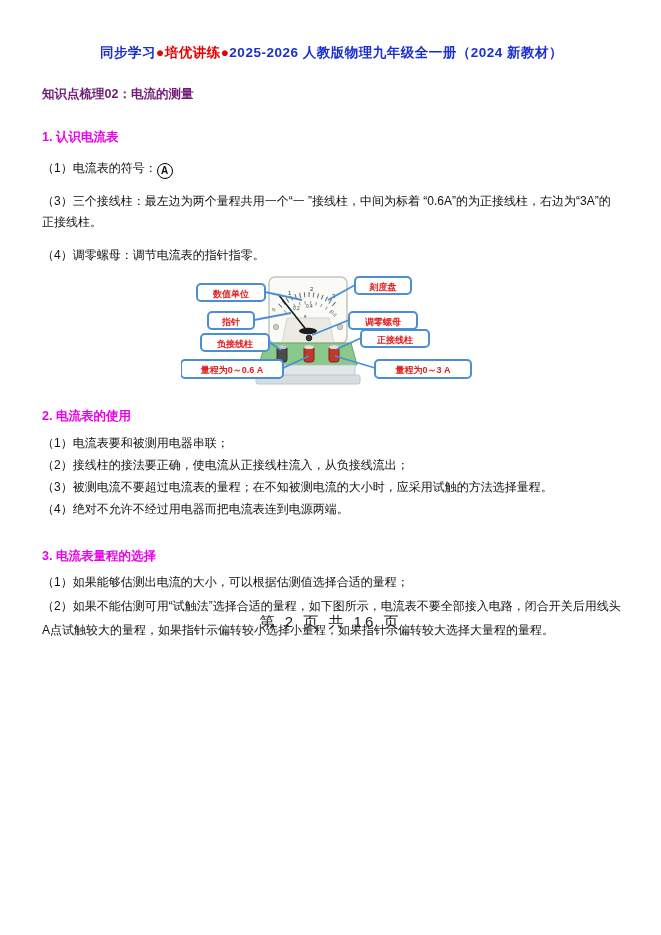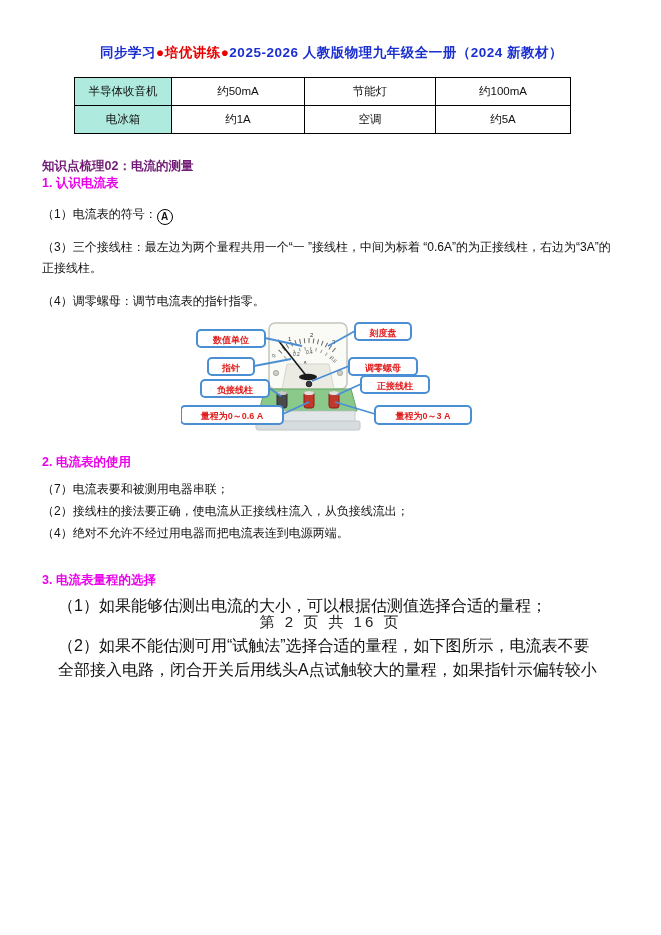--- a/index.html
+++ b/index.html
@@ -23,62 +23,46 @@
   .tipbox{box-sizing:border-box;margin:8px 0 0 15px;width:547px;border:2px dashed #b5423a;background:#d9f1ee;padding:7px 14px 9px 14px;}
   .tip-title{text-align:center;color:#c40000;font-weight:bold;font-size:12.5px;line-height:20px;}
   .badge{display:inline-block;background:linear-gradient(#e8502a,#ad0f0f);color:#ffe9b0;border-radius:4px;padding:1px 2px 1px 6px;font-size:11.5px;font-weight:bold;margin-right:4px;vertical-align:-1px;}
   .badge-circle{display:inline-block;background:#ffffff;color:#d42b10;border-radius:50%;width:15px;height:15px;line-height:15px;text-align:center;font-size:10.5px;margin-left:1px;}
   .tip-intro{font-size:12px;line-height:27px;text-indent:2em;margin:4px 0 0 0;}
   .tip-item{font-size:12px;line-height:27px;margin:0;}
 
   
   .topic-heading{color:#701a75;font-weight:bold;font-size:12.5px;margin-top:24px;}
   .sec-heading{color:#ea00ea;font-weight:bold;font-size:12.5px;margin:0;}
-  .sec1-heading{}
+  .sec1-heading{margin-top:26px;}
   .sec2-heading{margin-top:14px;}
   .sec3-heading{margin-top:28px;}
 
   
   .s1-item{font-size:12px;line-height:21px;margin:12px 0 0 0;}
   .s2-item{font-size:12px;line-height:22px;margin:0;}
   .s2-first{margin-top:7px;}
-  .s3-item{font-size:16px;line-height:24px;margin:16px;}
+  .s3-item{font-size:12px;line-height:24px;margin:0;}
   .s3-first{margin-top:5px;}
   .circle-a{display:inline-block;width:14px;height:14px;line-height:14px;border:1.3px solid #000;border-radius:50%;text-align:center;font-size:10px;font-weight:bold;vertical-align:-2px;}
 
   
   .figure{width:302px;margin:6px auto 0 auto;position:relative;}
   .figure svg{display:block;}
 
   
   .footer{position:absolute;bottom:52px;left:0;right:0;text-align:center;font-size:15px;color:#222;letter-spacing:3px;}
 </style>
 </head>
 <body>
 
 <div class="page">
 
   <div class="doc-title"><span class="t-blue">同步学习</span><span class="t-red">●培优讲练●</span><span class="t-blue">2025-2026 人教版物理九年级全一册（2024 新教材）</span></div>
 
-  <table class="current-table">
-    <tbody>
-      <tr>
-        <td class="c0">半导体收音机</td>
-        <td class="c1">约50mA</td>
-        <td class="c2">节能灯</td>
-        <td class="c3">约100mA</td>
-      </tr>
-      <tr>
-        <td class="c0">电冰箱</td>
-        <td class="c1">约1A</td>
-        <td class="c2">空调</td>
-        <td class="c3">约5A</td>
-      </tr>
-    </tbody>
-  </table>
 
 
   <div class="topic-heading">知识点梳理02：电流的测量</div>
 
   <div class="sec-heading sec1-heading">1. 认识电流表</div>
   <p class="s1-item"><span>（1）电流表的符号：</span><span class="circle-a">A</span></p>
   <p class="s1-item">（3）三个接线柱：最左边为两个量程共用一个“一 ”接线柱，中间为标着 “0.6A”的为正接线柱，右边为“3A”的正接线柱。</p>
   <p class="s1-item">（4）调零螺母：调节电流表的指针指零。</p>
 
   <div class="figure">
@@ -144,22 +128,23 @@
         <text x="214" y="70.5">正接线柱</text>
         <rect x="0" y="88" width="102" height="18" rx="4" fill="#fff" stroke="#4a8fd4" stroke-width="2"></rect>
         <text x="51" y="100.5">量程为0～0.6 A</text>
         <rect x="194" y="88" width="96" height="18" rx="4" fill="#fff" stroke="#4a8fd4" stroke-width="2"></rect>
         <text x="242" y="100.5">量程为0～3 A</text>
       </g>
     </svg>
   </div>
 
   <div class="sec-heading sec2-heading">2. 电流表的使用</div>
-  <p class="s2-item s2-first">（7）电流表要和被测用电器串联；</p>
+  <p class="s2-item s2-first">（1）电流表要和被测用电器串联；</p>
   <p class="s2-item">（2）接线柱的接法要正确，使电流从正接线柱流入，从负接线流出；</p>
+  <p class="s2-item">（3）被测电流不要超过电流表的量程；在不知被测电流的大小时，应采用试触的方法选择量程。</p>
   <p class="s2-item">（4）绝对不允许不经过用电器而把电流表连到电源两端。</p>
 
   <div class="sec-heading sec3-heading">3. 电流表量程的选择</div>
   <p class="s3-item s3-first">（1）如果能够估测出电流的大小，可以根据估测值选择合适的量程；</p>
   <p class="s3-item">（2）如果不能估测可用“试触法”选择合适的量程，如下图所示，电流表不要全部接入电路，闭合开关后用线头A点试触较大的量程，如果指针示偏转较小选择小量程，如果指针示偏转较大选择大量程的量程。</p>
 
   <div class="footer">第 2 页 共 16 页</div>
 
 </div>
 

